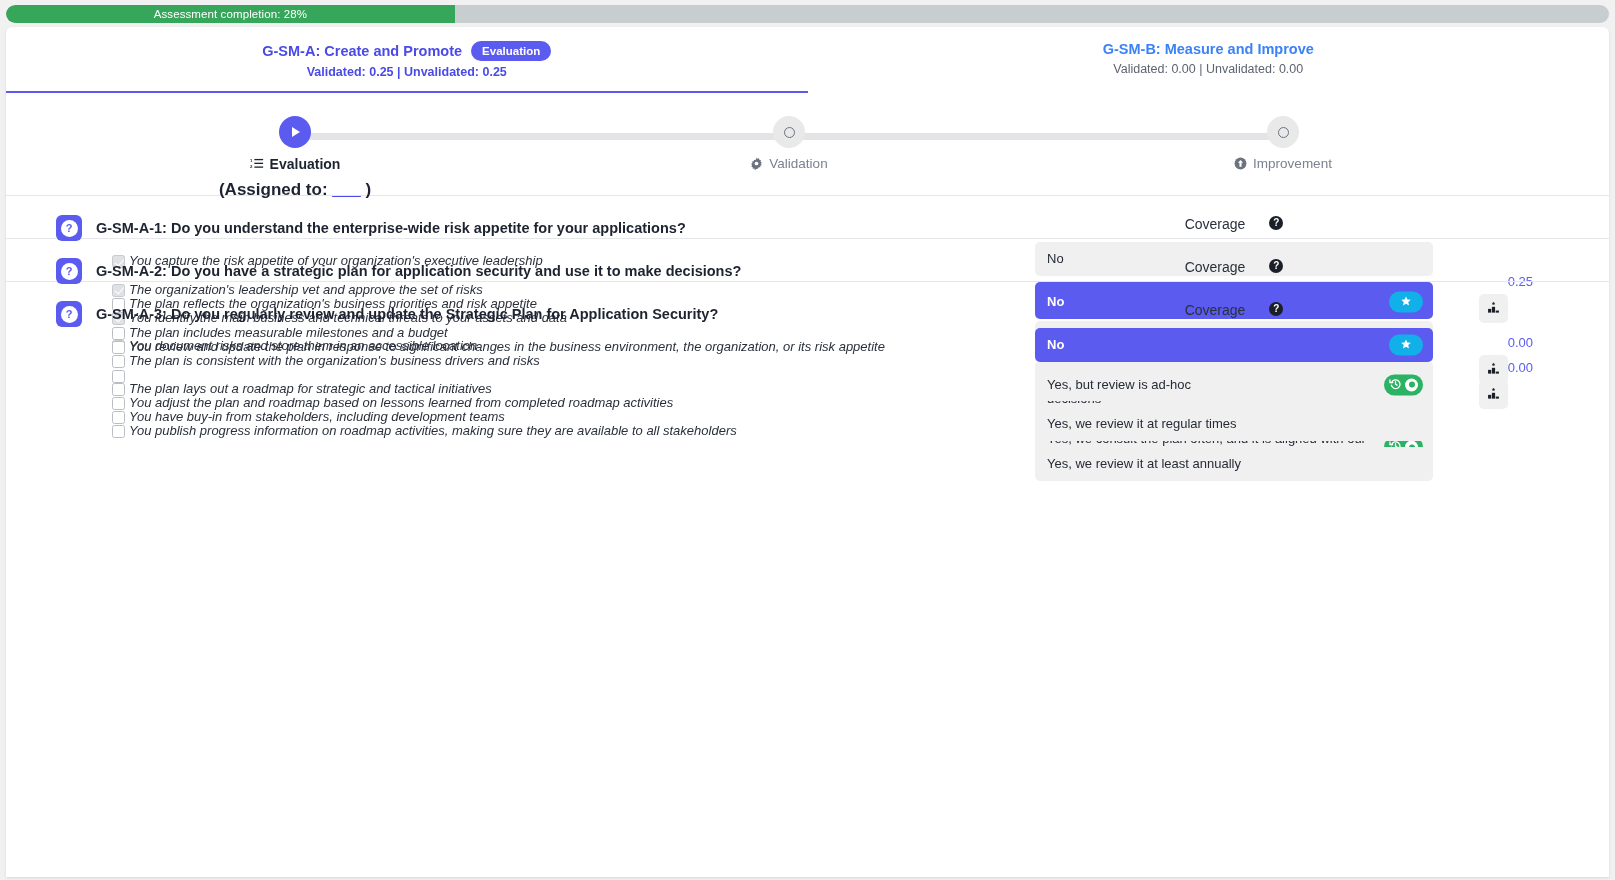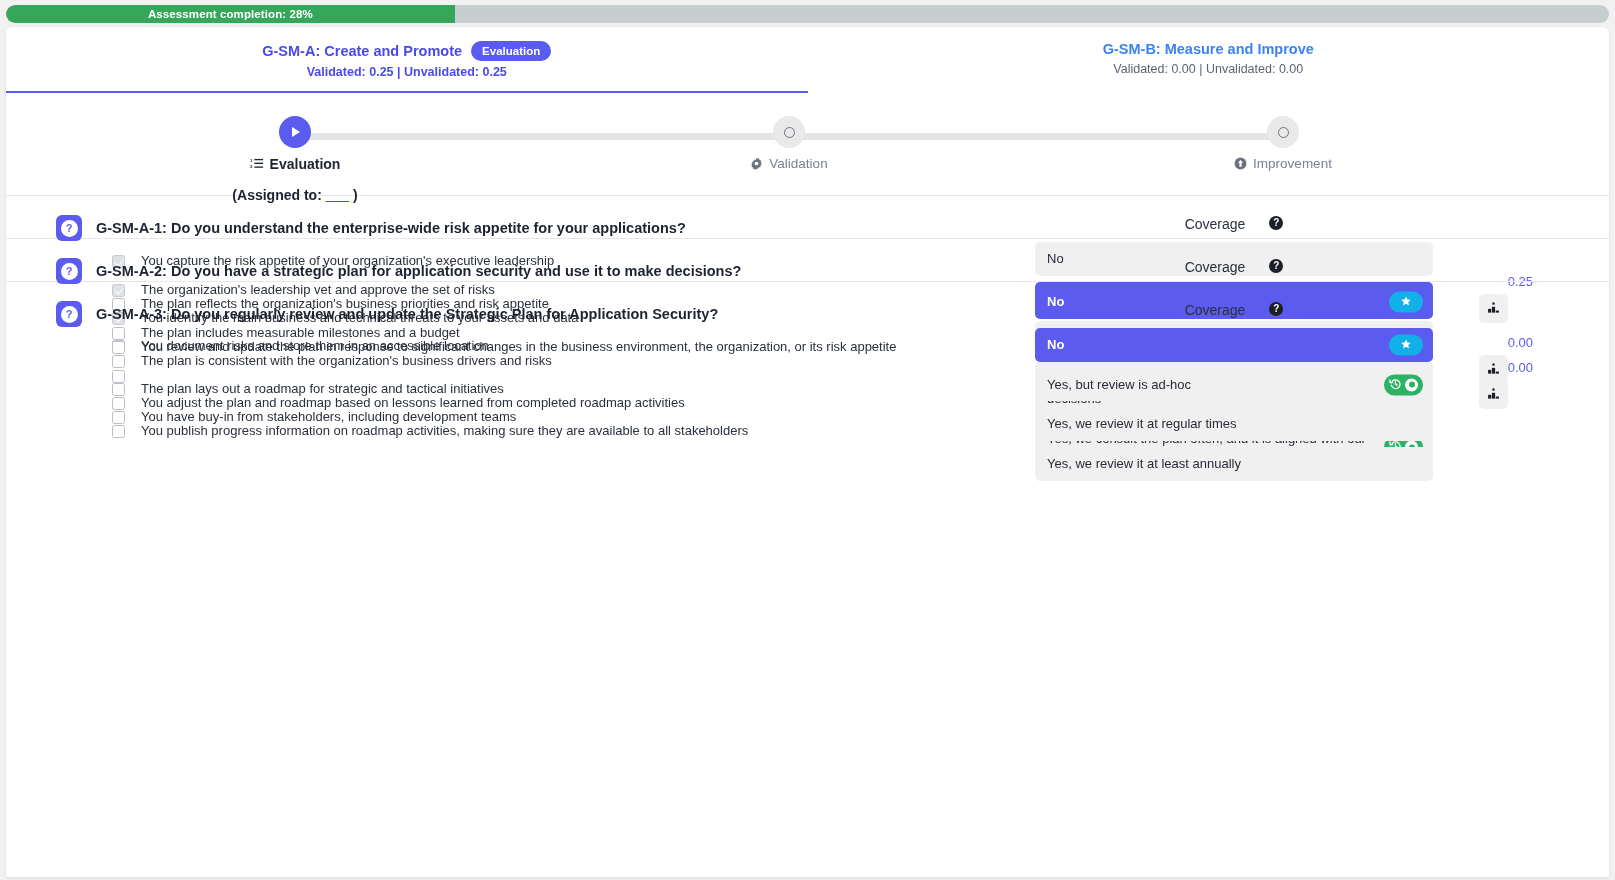--- a/index.html
+++ b/index.html
@@ -16,21 +16,21 @@
   .progress-wrap {
     position: absolute; left: 6px; top: 5px;
     width: 1603px; height: 18px;
     background: #c8cdd0; border-radius: 9px; overflow: hidden;
   }
   .progress-fill {
     height: 100%; background: #35a65a; border-radius: 9px 0 0 9px;
     display: flex; align-items: center; justify-content: center;
   }
   .progress-label {
-    color: #ffffff; font-size: 11.5px; font-weight: 700; white-space: nowrap;
+    color: #ffffff; font-size: 11.5px; font-weight: 400; white-space: nowrap;
     letter-spacing: .1px;
   }
 
   
   .card {
     position: absolute; left: 6px; top: 27px;
     width: 1603px; height: 850px;
     background: #ffffff;
     border-radius: 6px 6px 0 0;
     box-shadow: 0 1px 3px rgba(0,0,0,.10);
@@ -97,21 +97,21 @@
     width: 11px; height: 11px; border-radius: 50%;
     border: 1.6px solid #6c737e; background: transparent;
   }
   .step-label {
     margin-top: 8px; font-size: 13.5px; display: flex; align-items: center;
     justify-content: center; gap: 6px; white-space: nowrap;
   }
   .step.current .step-label { color: #1d2330; font-weight: bold; font-size: 14px; }
   .step.pending .step-label { color: #7b8291; }
   .step-assign {
-    margin-top: 15px; font-size: 14px; font-weight: bold; color: #1d2330;
+    margin-top: 8px; font-size: 17px; font-weight: bold; color: #1d2330;
   }
   .step-assign u { color: #4a4ae8; text-decoration: underline; }
   .mini-icon { display: inline-flex; align-items: center; }
 
   
   .question {
     position: relative;
     padding: 22px 0 20px 0;
     border-bottom: 1px solid #e6e7ea;
   }
@@ -127,21 +127,21 @@
     width: 17px; height: 17px; border-radius: 50%; background: #ffffff;
     color: #5b5bf0; font-size: 11px; font-weight: bold;
     display: flex; align-items: center; justify-content: center; line-height: 1;
   }
   .q-title {
     font-size: 14.5px; font-weight: bold; color: #1d2330; line-height: 1.3;
     padding-top: 3px;
   }
   .criteria { margin: 12px 0 0 56px; }
   .criterion {
-    display: flex; align-items: flex-start; gap: 16px; margin-bottom: 12px;
+    display: flex; align-items: flex-start; gap: 4px; margin-bottom: 12px; font-style: italic;
   }
   .cb {
     width: 13px; height: 13px; border-radius: 2.5px; flex: 0 0 13px;
     margin-top: 2px; cursor: pointer;
   }
   .cb.unchecked { border: 1px solid #b9bdc4; background: #ffffff; }
   .cb.checked {
     border: 1px solid #c7cace; background: #dfe1e4;
     position: relative;
   }

